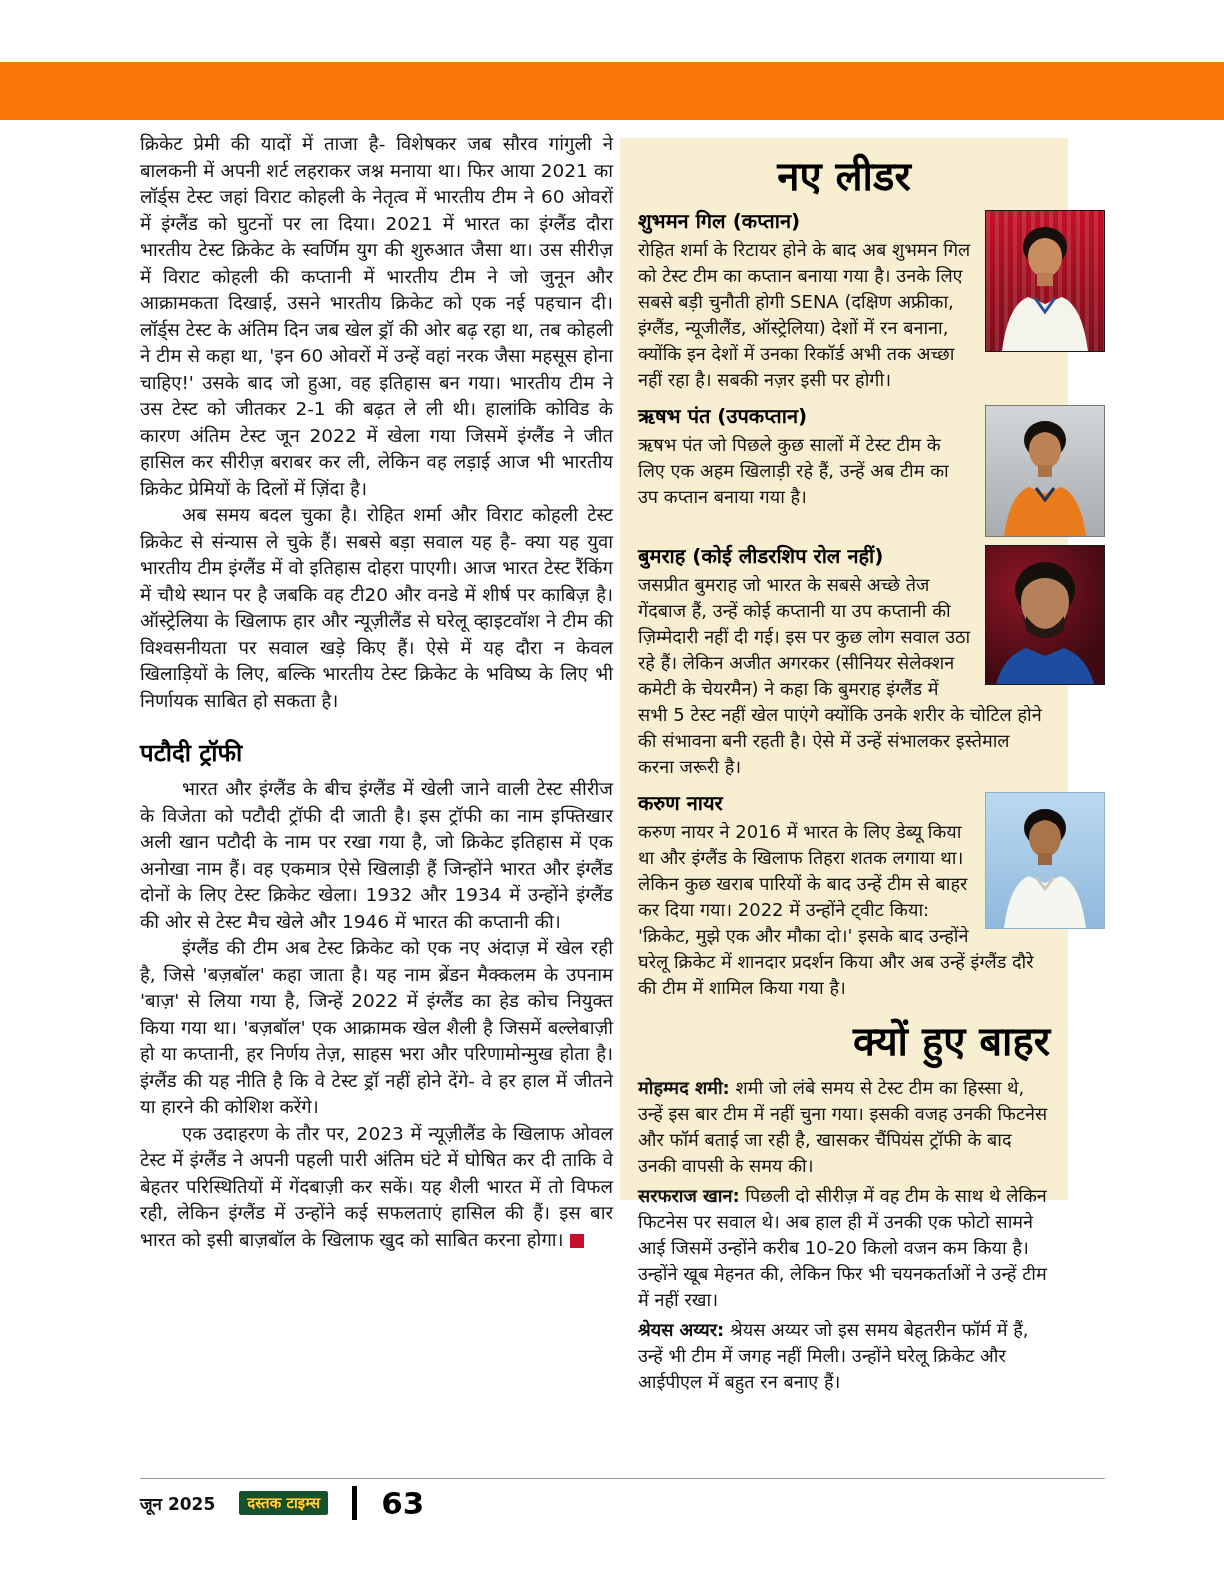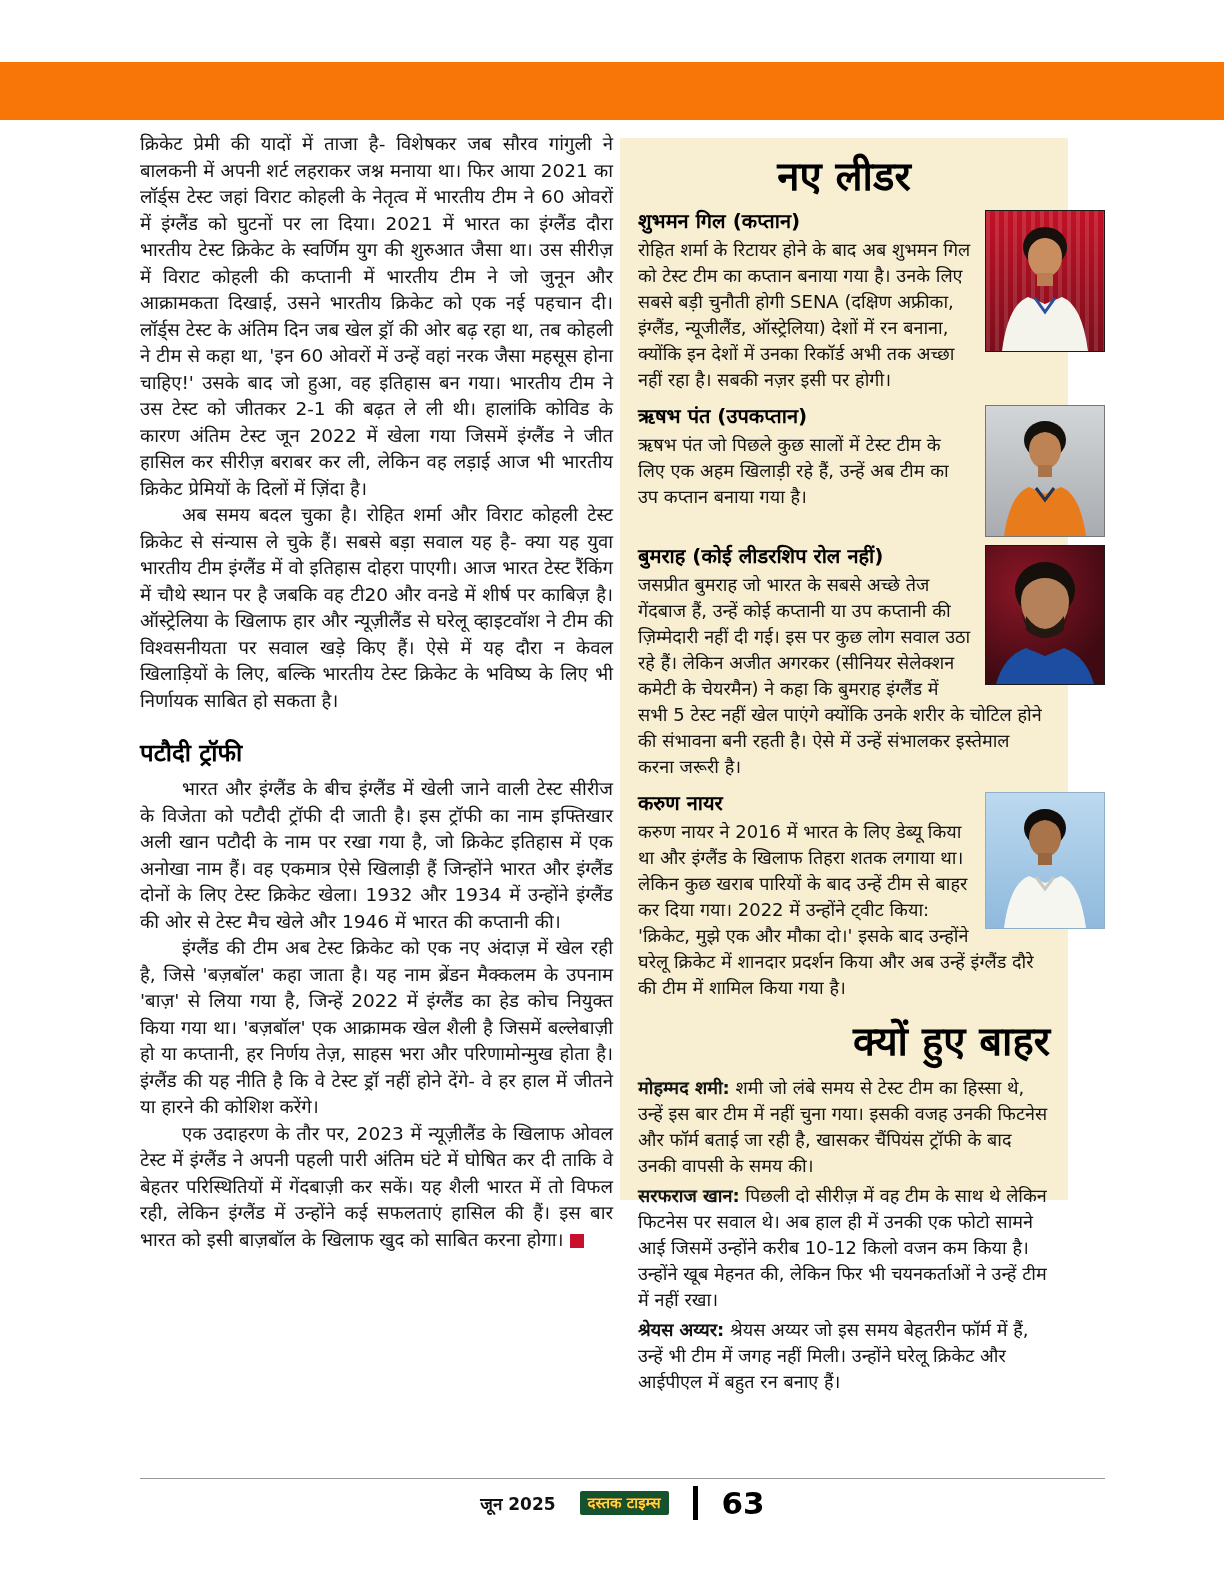--- a/index.html
+++ b/index.html
@@ -78,21 +78,21 @@
   .photo--bumrah .hair{fill:#15100c}.photo--bumrah .face{fill:#b5815a}.photo--bumrah .beard{fill:#241812}
   .photo--bumrah .jersey{fill:#1c4da1}
   .photo--nair{height:135px;border-color:#8fb0c9;background:linear-gradient(180deg,#bcd9ef,#8fb9dd);}
   .photo--nair .hair{fill:#120d0a}.photo--nair .face{fill:#a9744a}.photo--nair .neck{fill:#996640}
   .photo--nair .jersey{fill:#f6f6f0}.photo--nair .collar{stroke:#c9c9c0}
   
   .footer{
     position:absolute;left:140px;top:1478px;width:965px;
     border-top:1px solid #9a9a9a;
     padding-top:7px;
-    display:flex;align-items:center;justify-content:center;gap:24px;
+    display:flex;align-items:center;justify-content:flex-start;gap:24px;
   }
   .footer .date{font-size:17px;font-weight:bold;color:#111;}
   .footer .logo{
     background:#14532d;color:#ffd93b;
     font-size:15px;font-weight:bold;line-height:24px;
     padding:0 8px;border-radius:2px;
     text-shadow:0 0 1px #7a0b00;
     white-space:nowrap;
   }
   .footer .bar{width:5px;height:34px;background:#000;}
@@ -177,21 +177,21 @@
         </svg>
       </div>
       <h3>करुण नायर</h3>
       <p>करुण नायर ने 2016 में भारत के लिए डेब्यू किया था और इंग्लैंड के खिलाफ तिहरा शतक लगाया था। लेकिन कुछ खराब पारियों के बाद उन्हें टीम से बाहर कर दिया गया। 2022 में उन्होंने ट्वीट किया: 'क्रिकेट, मुझे एक और मौका दो।' इसके बाद उन्होंने घरेलू क्रिकेट में शानदार प्रदर्शन किया और अब उन्हें इंग्लैंड दौरे की टीम में शामिल किया गया है।</p>
     </div>
 
     <h1 class="panel-title second clear">क्यों हुए बाहर</h1>
 
     <div class="dropped">
       <p><span class="lead">मोहम्मद शमी:</span><span> शमी जो लंबे समय से टेस्ट टीम का हिस्सा थे, उन्हें इस बार टीम में नहीं चुना गया। इसकी वजह उनकी फिटनेस और फॉर्म बताई जा रही है, खासकर चैंपियंस ट्रॉफी के बाद उनकी वापसी के समय की।</span></p>
-      <p><span class="lead">सरफराज खान:</span><span> पिछली दो सीरीज़ में वह टीम के साथ थे लेकिन फिटनेस पर सवाल थे। अब हाल ही में उनकी एक फोटो सामने आई जिसमें उन्होंने करीब 10-12 किलो वजन कम किया है। उन्होंने खूब मेहनत की, लेकिन फिर भी चयनकर्ताओं ने उन्हें टीम में नहीं रखा।</span></p>
+      <p><span class="lead">सरफराज खान:</span><span> पिछली दो सीरीज़ में वह टीम के साथ थे लेकिन फिटनेस पर सवाल थे। अब हाल ही में उनकी एक फोटो सामने आई जिसमें उन्होंने करीब 10-20 किलो वजन कम किया है। उन्होंने खूब मेहनत की, लेकिन फिर भी चयनकर्ताओं ने उन्हें टीम में नहीं रखा।</span></p>
       <p><span class="lead">श्रेयस अय्यर:</span><span> श्रेयस अय्यर जो इस समय बेहतरीन फॉर्म में हैं, उन्हें भी टीम में जगह नहीं मिली। उन्होंने घरेलू क्रिकेट और आईपीएल में बहुत रन बनाए हैं।</span></p>
     </div>
   </div>
 
   <div class="footer">
     <span class="date">जून 2025</span>
     <span class="logo">दस्तक टाइम्स</span>
     <span class="bar"></span>
     <span class="pageno">63</span>
   </div>

